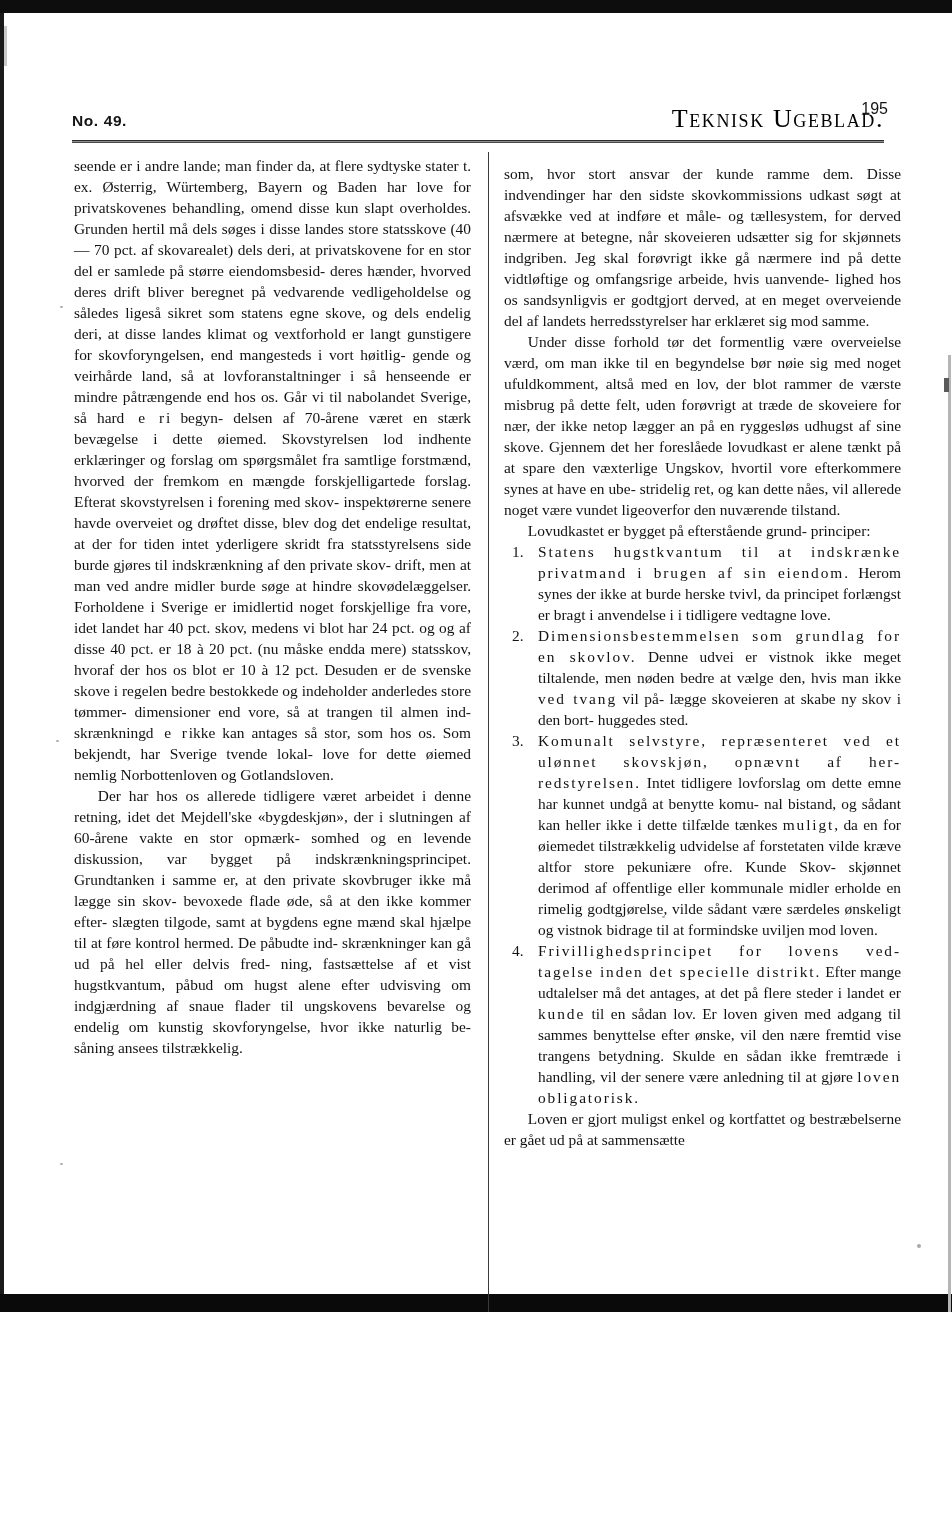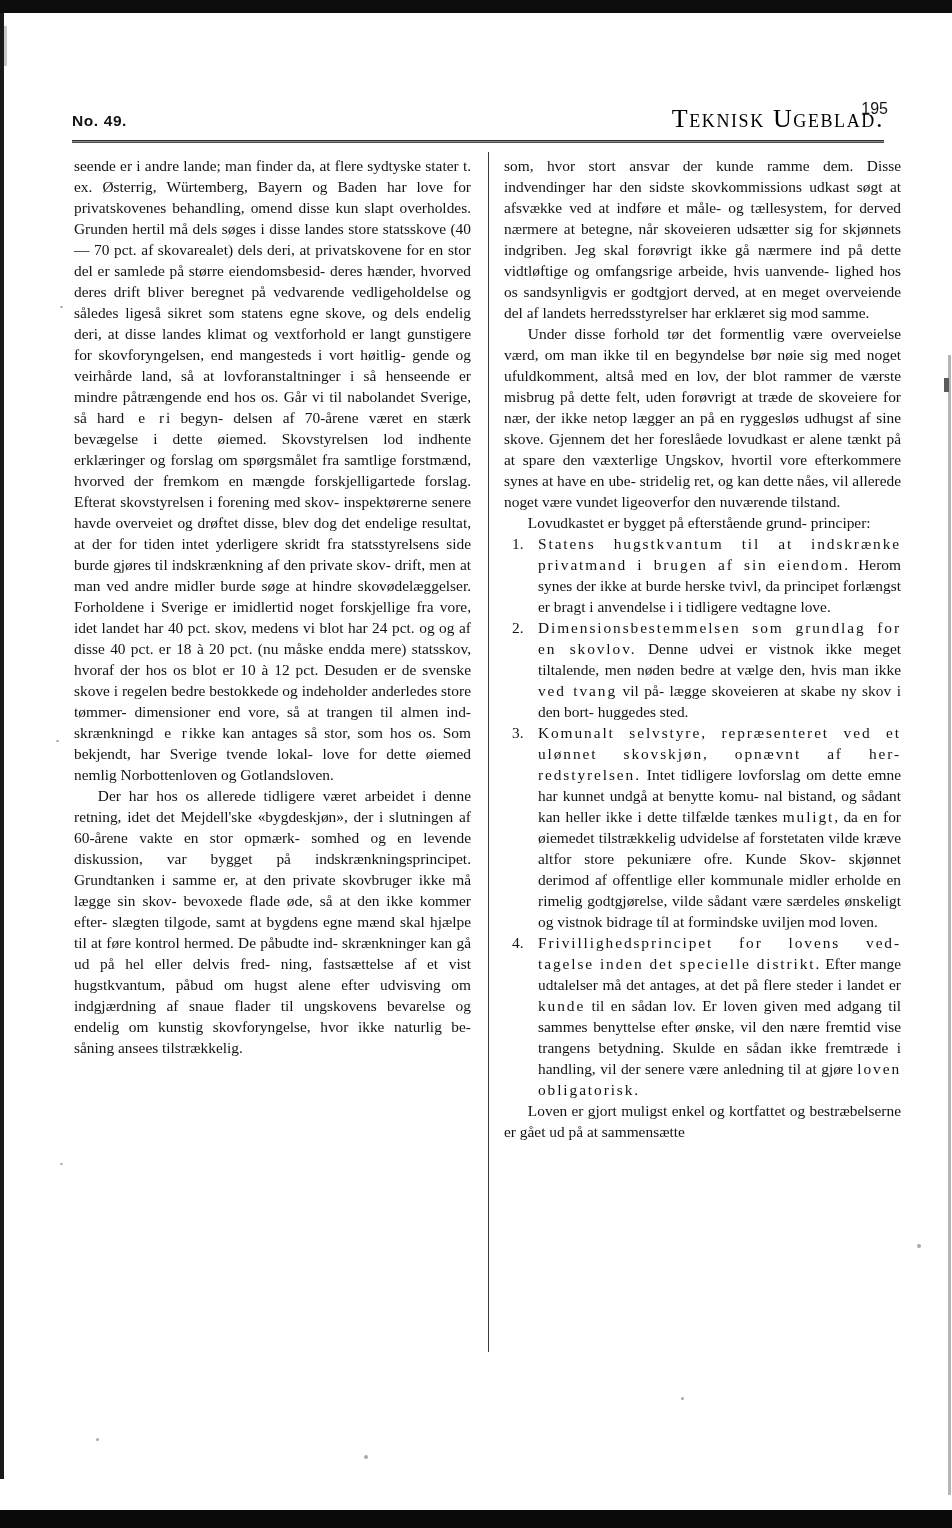--- a/index.html
+++ b/index.html
@@ -9,21 +9,21 @@
     background: #ffffff;
   }
   body {
     font-family: "Liberation Serif", "DejaVu Serif", serif;
     color: #111111;
   }
 
   .page {
     position: relative;
     width: 952px;
-    height: 1528px;
+    height: 1312px;
     background: #ffffff;
     overflow: hidden;
     box-sizing: border-box;
   }
 
   
   .scan-edge-top {
     position: absolute;
     top: 0; left: 0;
     width: 952px; height: 13px;
@@ -126,21 +126,21 @@
     top: 155px;
     width: 397px;
     font-size: 15.4px;
     line-height: 21.0px;
     text-align: justify;
     text-justify: inter-word;
     color: #121212;
     hyphens: none;
   }
   .col-left  { left: 67px; }
-  .col-right { left: 497px; }
+  .col-right { left: 497px; margin-top: 8px; }
 
   .col-rule {
     position: absolute;
     top: 152px;
     left: 481px;
     width: 1px;
     height: 1200px;
     background: #3a3a3a;
   }
 

